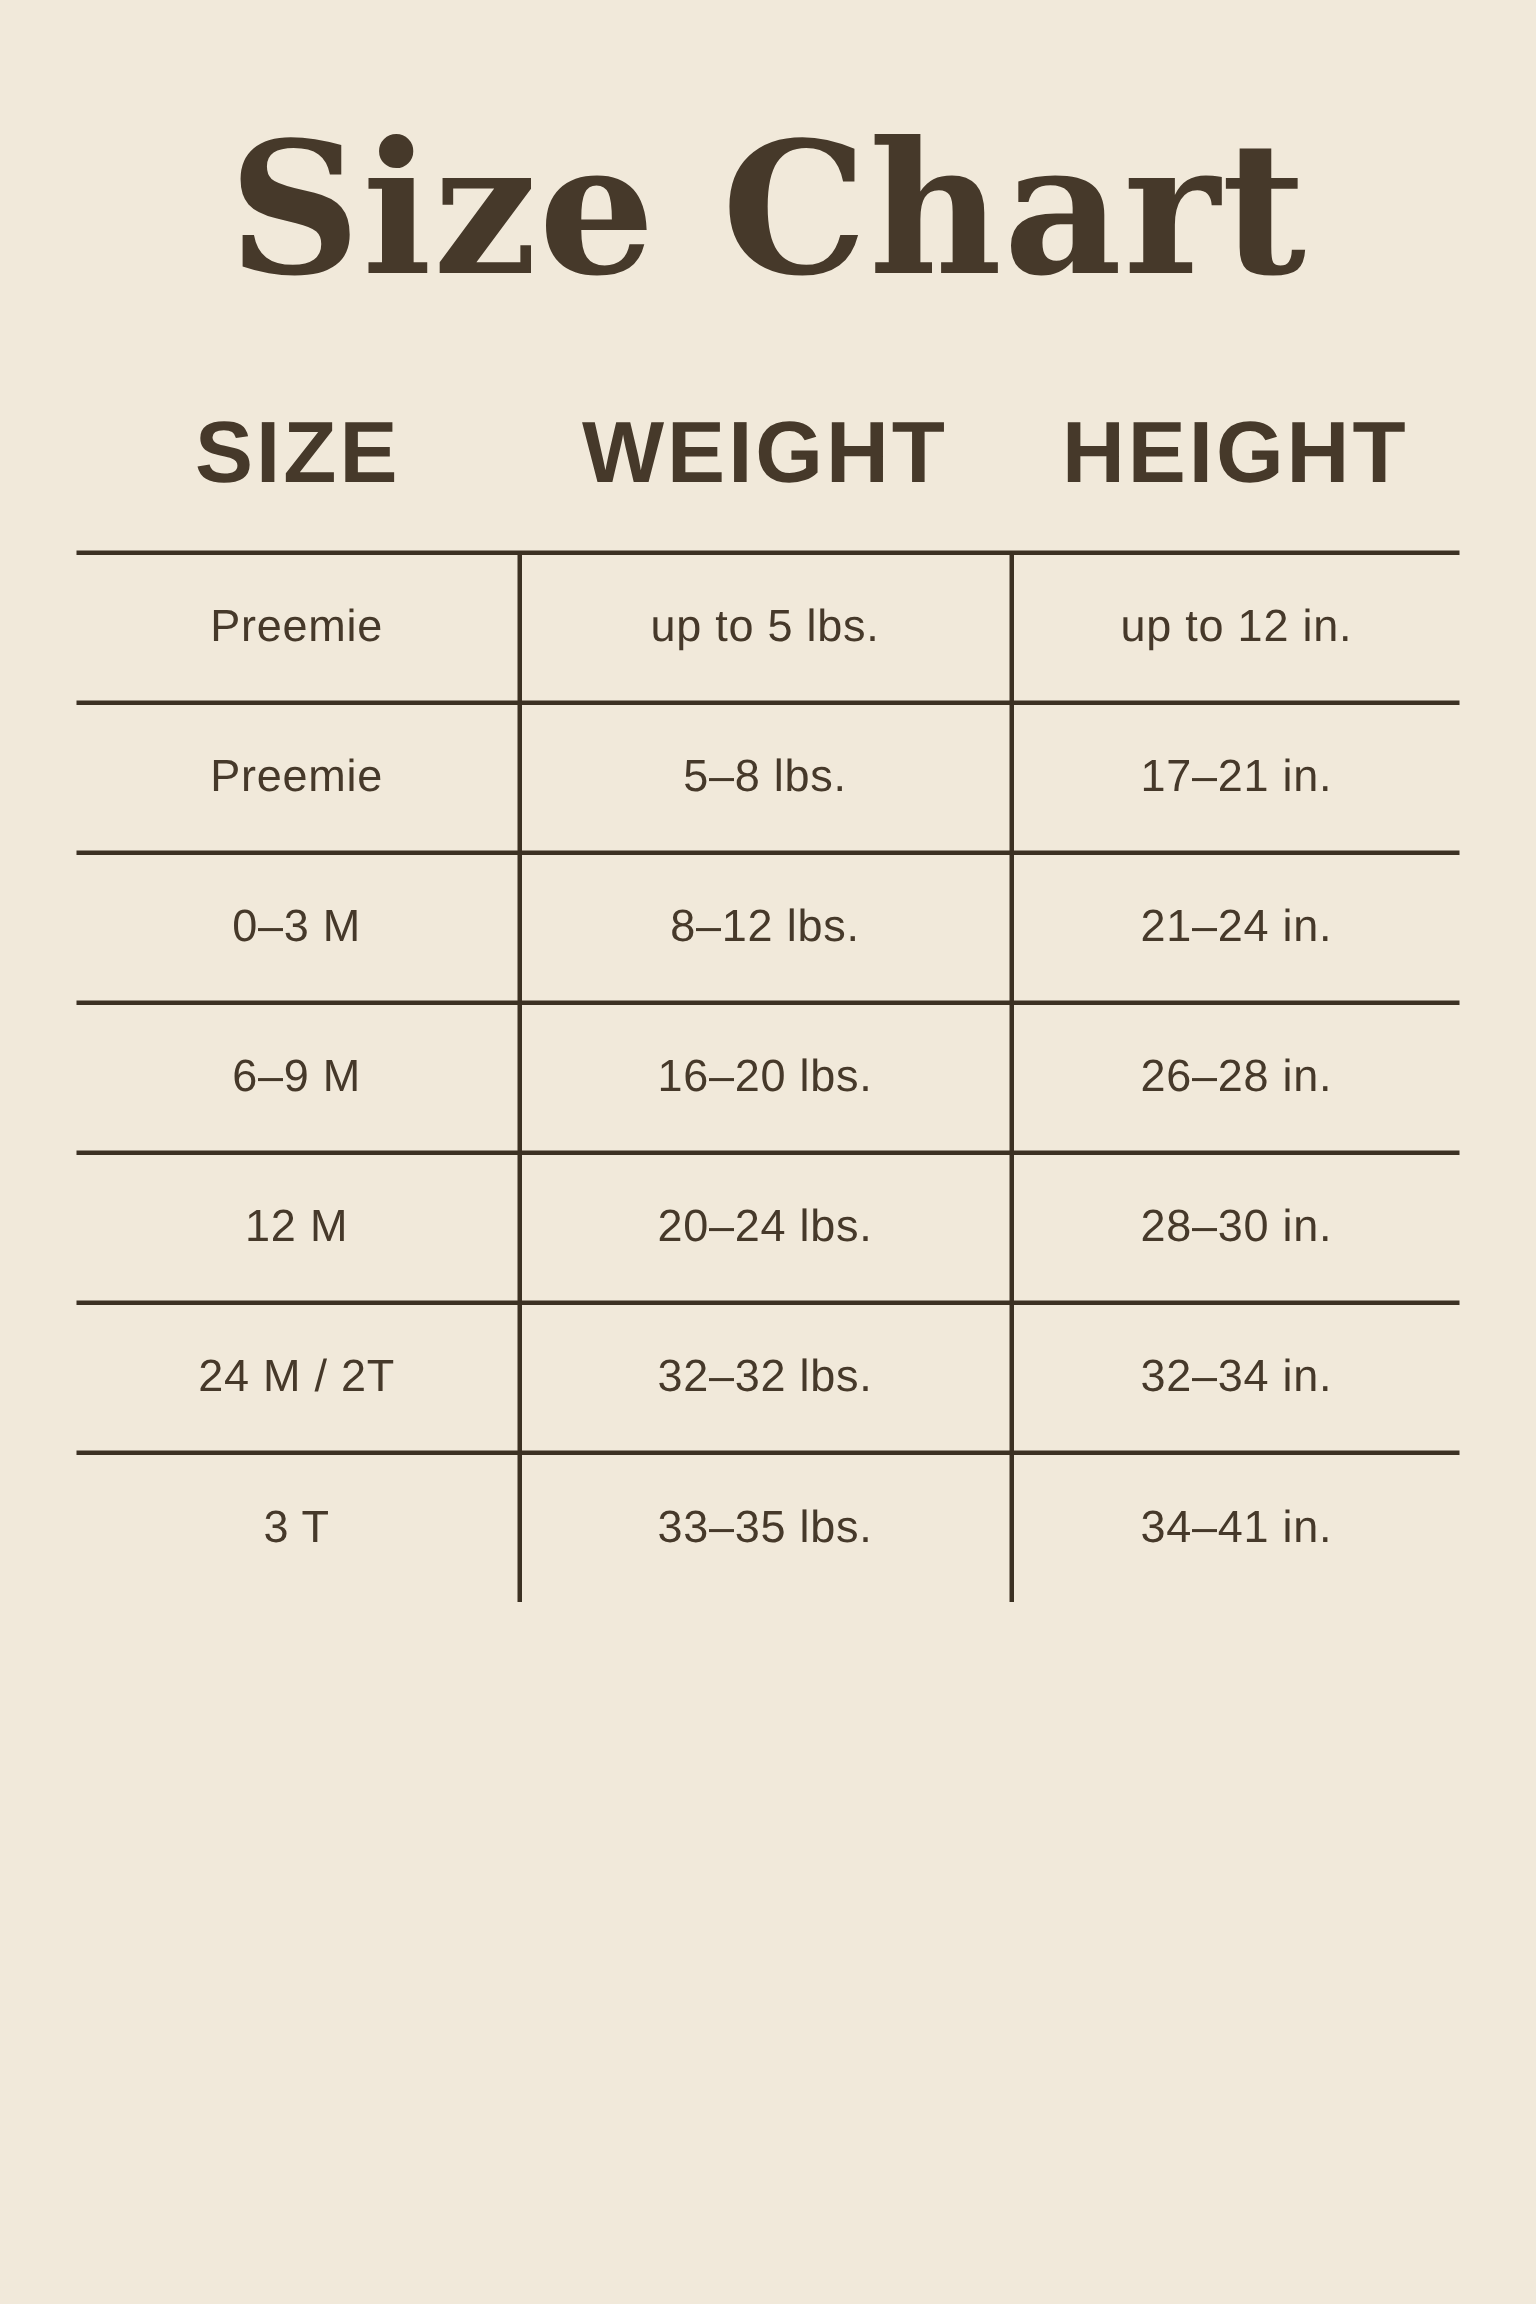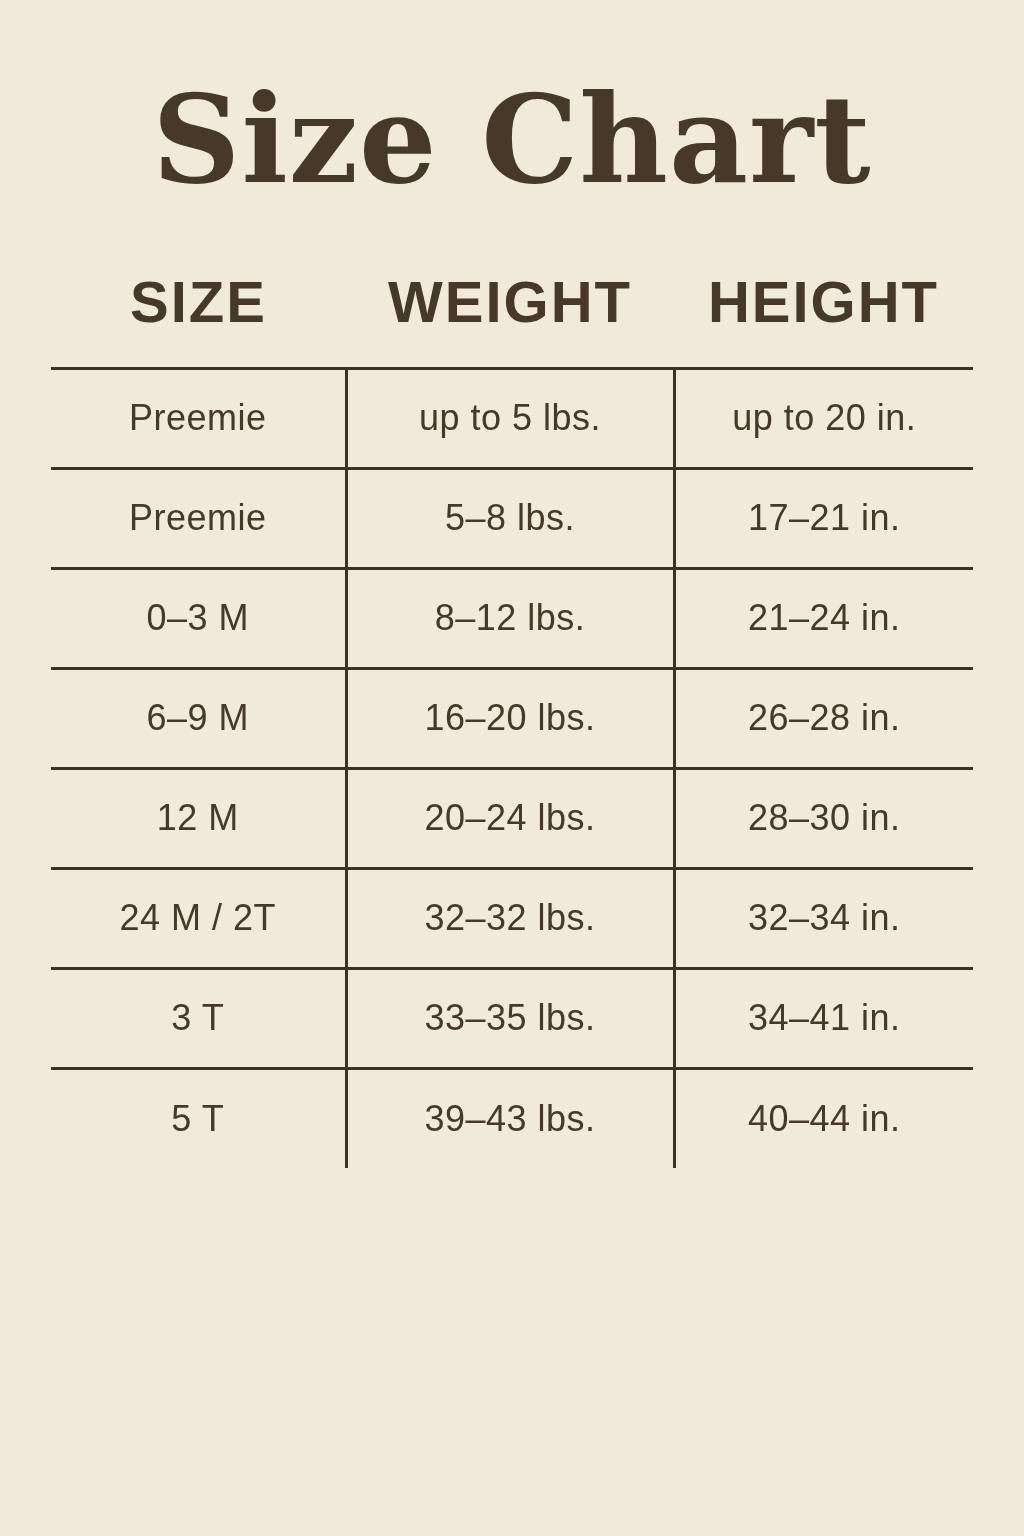--- a/index.html
+++ b/index.html
@@ -49,21 +49,21 @@
     font-weight: 700;
     letter-spacing: 2px;
     text-align: center;
     color: var(--ink);
     border-bottom: 3px solid var(--line);
   }
   tbody td {
     height: 100px;
     text-align: center;
     vertical-align: middle;
-    font-size: 36px;
+    font-size: 30px;
     font-weight: 400;
     letter-spacing: 0.5px;
     color: var(--ink);
     border-bottom: 3px solid var(--line);
   }
   tbody td:not(:last-child) {
     border-right: 3px solid var(--line);
   }
   tbody tr:last-child td {
     border-bottom: none;
@@ -85,21 +85,21 @@
       <tr>
         <th>SIZE</th>
         <th>WEIGHT</th>
         <th>HEIGHT</th>
       </tr>
     </thead>
     <tbody id="table-body">
         <tr>
           <td>Preemie</td>
           <td>up to 5 lbs.</td>
-          <td>up to 20 in.</td>
+          <td>up to 12 in.</td>
         </tr>
         <tr>
           <td>Preemie</td>
           <td>5–8 lbs.</td>
           <td>17–21 in.</td>
         </tr>
         <tr>
           <td>0–3 M</td>
           <td>8–12 lbs.</td>
           <td>21–24 in.</td>
@@ -117,20 +117,15 @@
         <tr>
           <td>24 M / 2T</td>
           <td>32–32 lbs.</td>
           <td>32–34 in.</td>
         </tr>
         <tr>
           <td>3 T</td>
           <td>33–35 lbs.</td>
           <td>34–41 in.</td>
         </tr>
-        <tr>
-          <td>5 T</td>
-          <td>39–43 lbs.</td>
-          <td>40–44 in.</td>
-        </tr>
       </tbody>
   </table>
 </div>
 
 </body></html>

